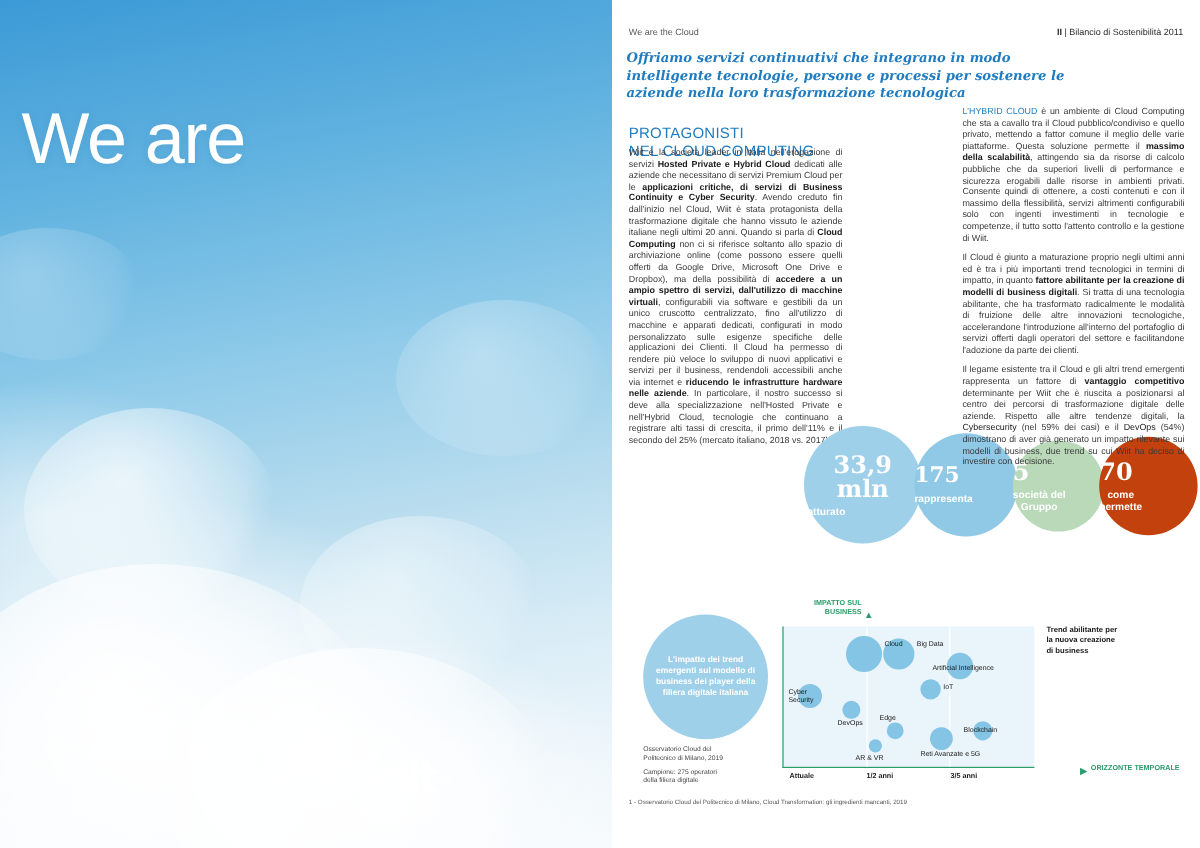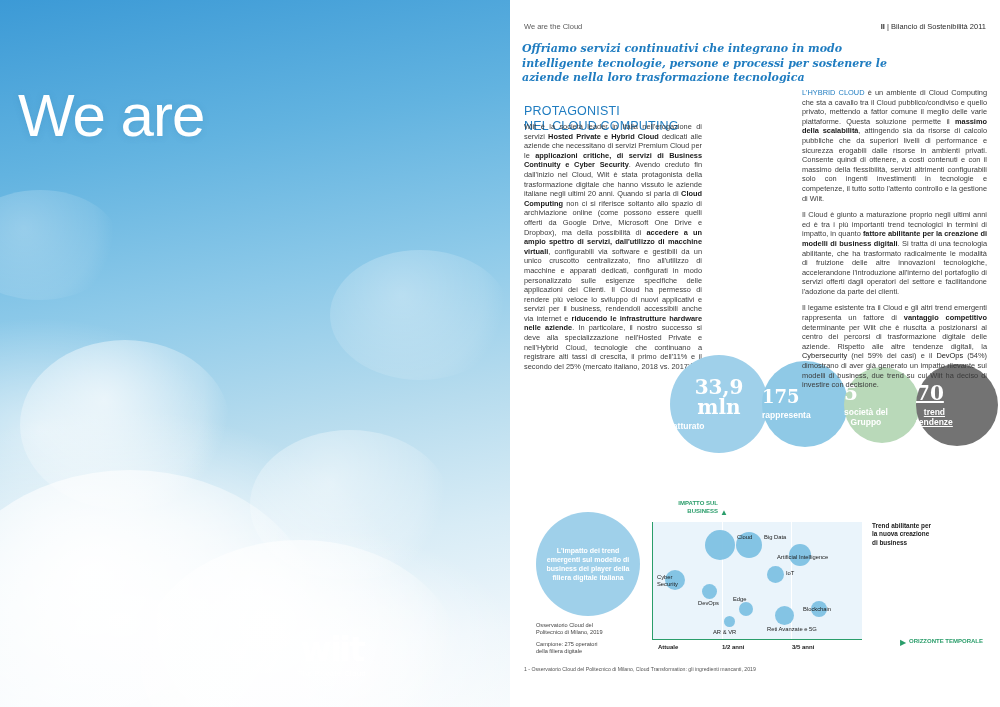--- a/index.html
+++ b/index.html
@@ -102,21 +102,21 @@
     font-family: "DejaVu Serif", serif; font-weight: 700;
     line-height: 1;
   }
   .stat .lbl { font-size: 8.5px; font-weight: 700; line-height: 10px; margin-top: 4px; }
   .s1 { left: 0px;   top: 0px;  width: 98px; height: 98px; background: #9fd0ea; }
   .s1 .num { font-size: 20px; }
   .s2 { left: 92px;  top: 6px;  width: 86px; height: 86px; background: #8fc9e6; }
   .s2 .num { font-size: 18px; }
   .s3 { left: 174px; top: 12px; width: 76px; height: 76px; background: #b9d9b9; }
   .s3 .num { font-size: 20px; }
-  .s4 { left: 246px; top: 9px;  width: 82px; height: 82px; background: #737373; text-decoration: underline; }
+  .s4 { left: 246px; top: 9px;  width: 82px; height: 82px; background: #c2410c; }
   .s4 .num { font-size: 20px; }
 
   
   .chart-wrap {
     position: absolute; left: 14px; top: 510px; width: 462px; height: 150px;
   }
   .chart-circle {
     position: absolute; left: 12px; top: 2px; width: 104px; height: 104px;
     border-radius: 50%; background: #9fd0ea; color: #ffffff;
     font-size: 7px; line-height: 9px; font-weight: 700;
@@ -212,22 +212,22 @@
       <div class="stat s3">
         <div class="num">5</div>
         <div class="lbl">
           <div>società del</div>
           <div>Gruppo</div>
         </div>
       </div>
       <div class="stat s4">
         <div class="num">70</div>
         <div class="lbl">
-          <div>trend</div>
-          <div>tendenze</div>
+          <div>come</div>
+          <div>permette</div>
         </div>
       </div>
     </div>
 
 
     <div class="col col-2">
       <p><span class="blue">L'HYBRID CLOUD</span><span> è un ambiente di Cloud Computing che sta a cavallo tra il Cloud pubblico/condiviso e quello privato, mettendo a fattor comune il meglio delle varie piattaforme. Questa soluzione permette il </span><b>massimo della scalabilità</b><span>, attingendo sia da risorse di calcolo pubbliche che da superiori livelli di performance e sicurezza erogabili dalle risorse in ambienti privati. Consente quindi di ottenere, a costi contenuti e con il massimo della flessibilità, servizi altrimenti configurabili solo con ingenti investimenti in tecnologie e competenze, il tutto sotto l'attento controllo e la gestione di Wiit.</span></p>
       <p><span>Il Cloud è giunto a maturazione proprio negli ultimi anni ed è tra i più importanti trend tecnologici in termini di impatto, in quanto </span><b>fattore abilitante per la creazione di modelli di business digitali</b><span>. Si tratta di una tecnologia abilitante, che ha trasformato radicalmente le modalità di fruizione delle altre innovazioni tecnologiche, accelerandone l'introduzione all'interno del portafoglio di servizi offerti dagli operatori del settore e facilitandone l'adozione da parte dei clienti.</span></p>
       <p><span>Il legame esistente tra il Cloud e gli altri trend emergenti rappresenta un fattore di </span><b>vantaggio competitivo</b><span> determinante per Wiit che è riuscita a posizionarsi al centro dei percorsi di trasformazione digitale delle aziende. Rispetto alle altre tendenze digitali, la </span><b class="blue">Cybersecurity</b><span> (nel 59% dei casi) e il </span><b class="blue">DevOps</b><span> (54%) dimostrano di aver già generato un impatto rilevante sui modelli di business, due trend su cui Wiit ha deciso di investire con decisione.</span></p>
     </div>

